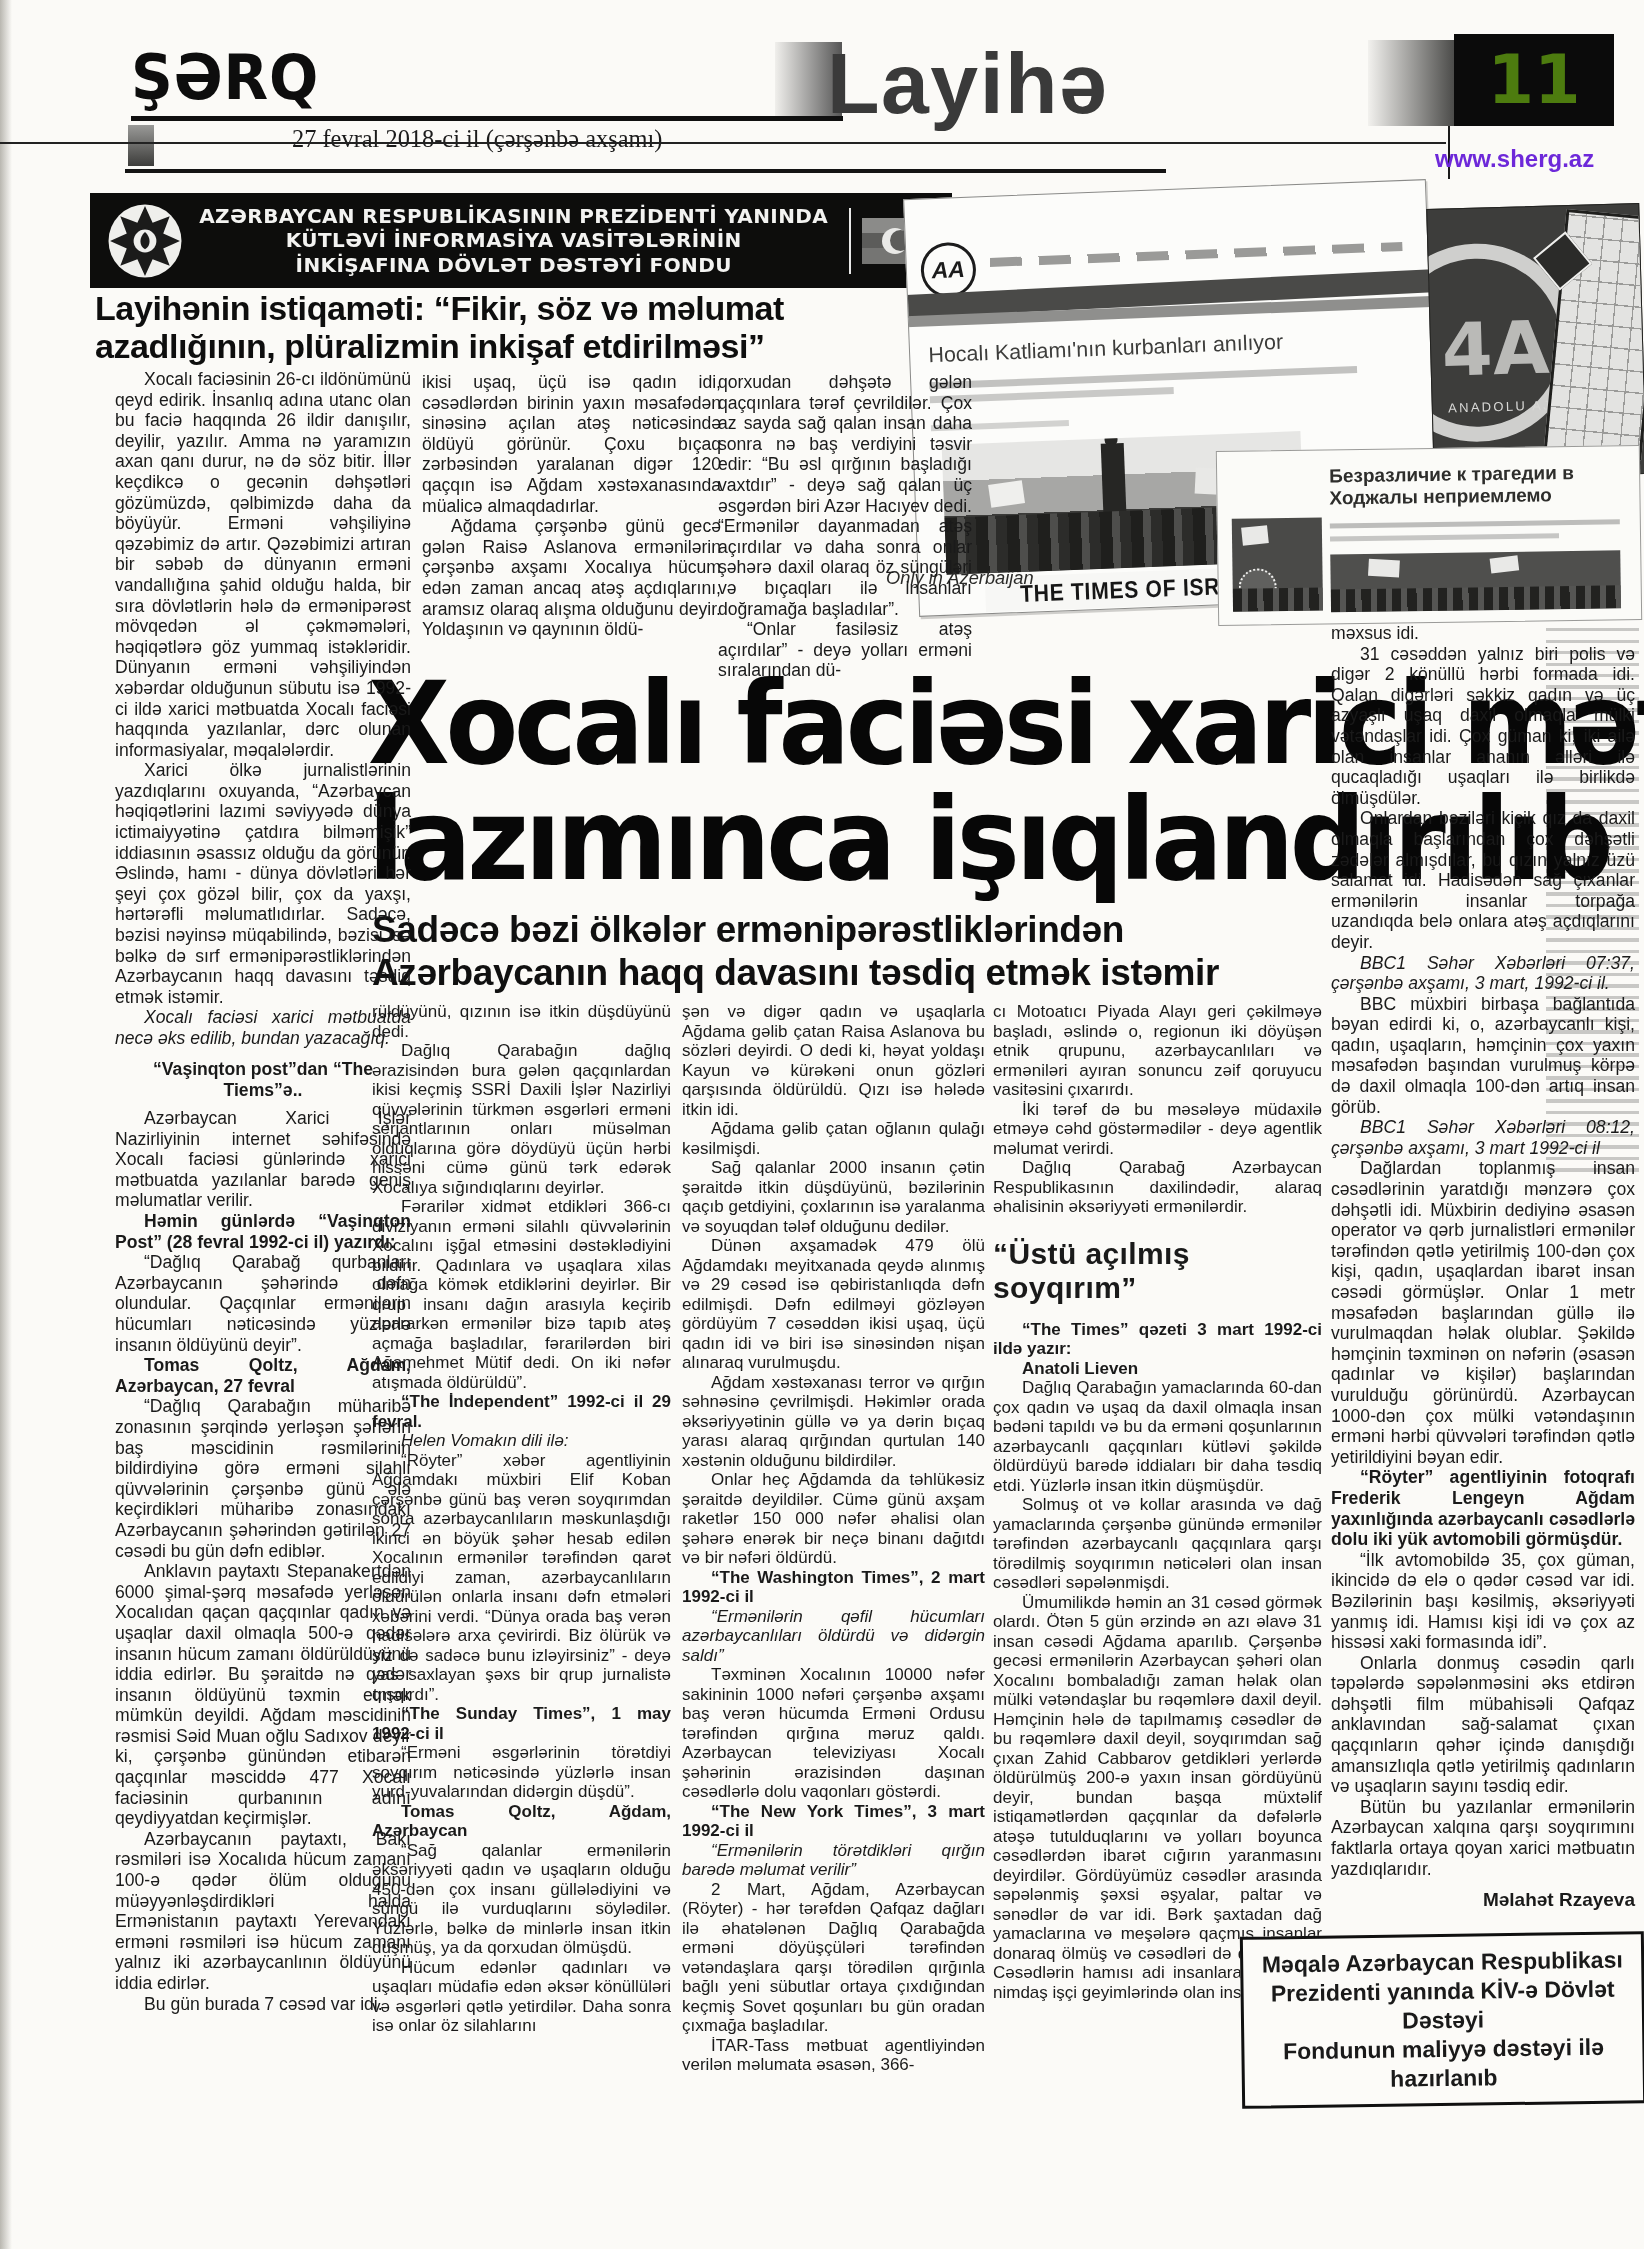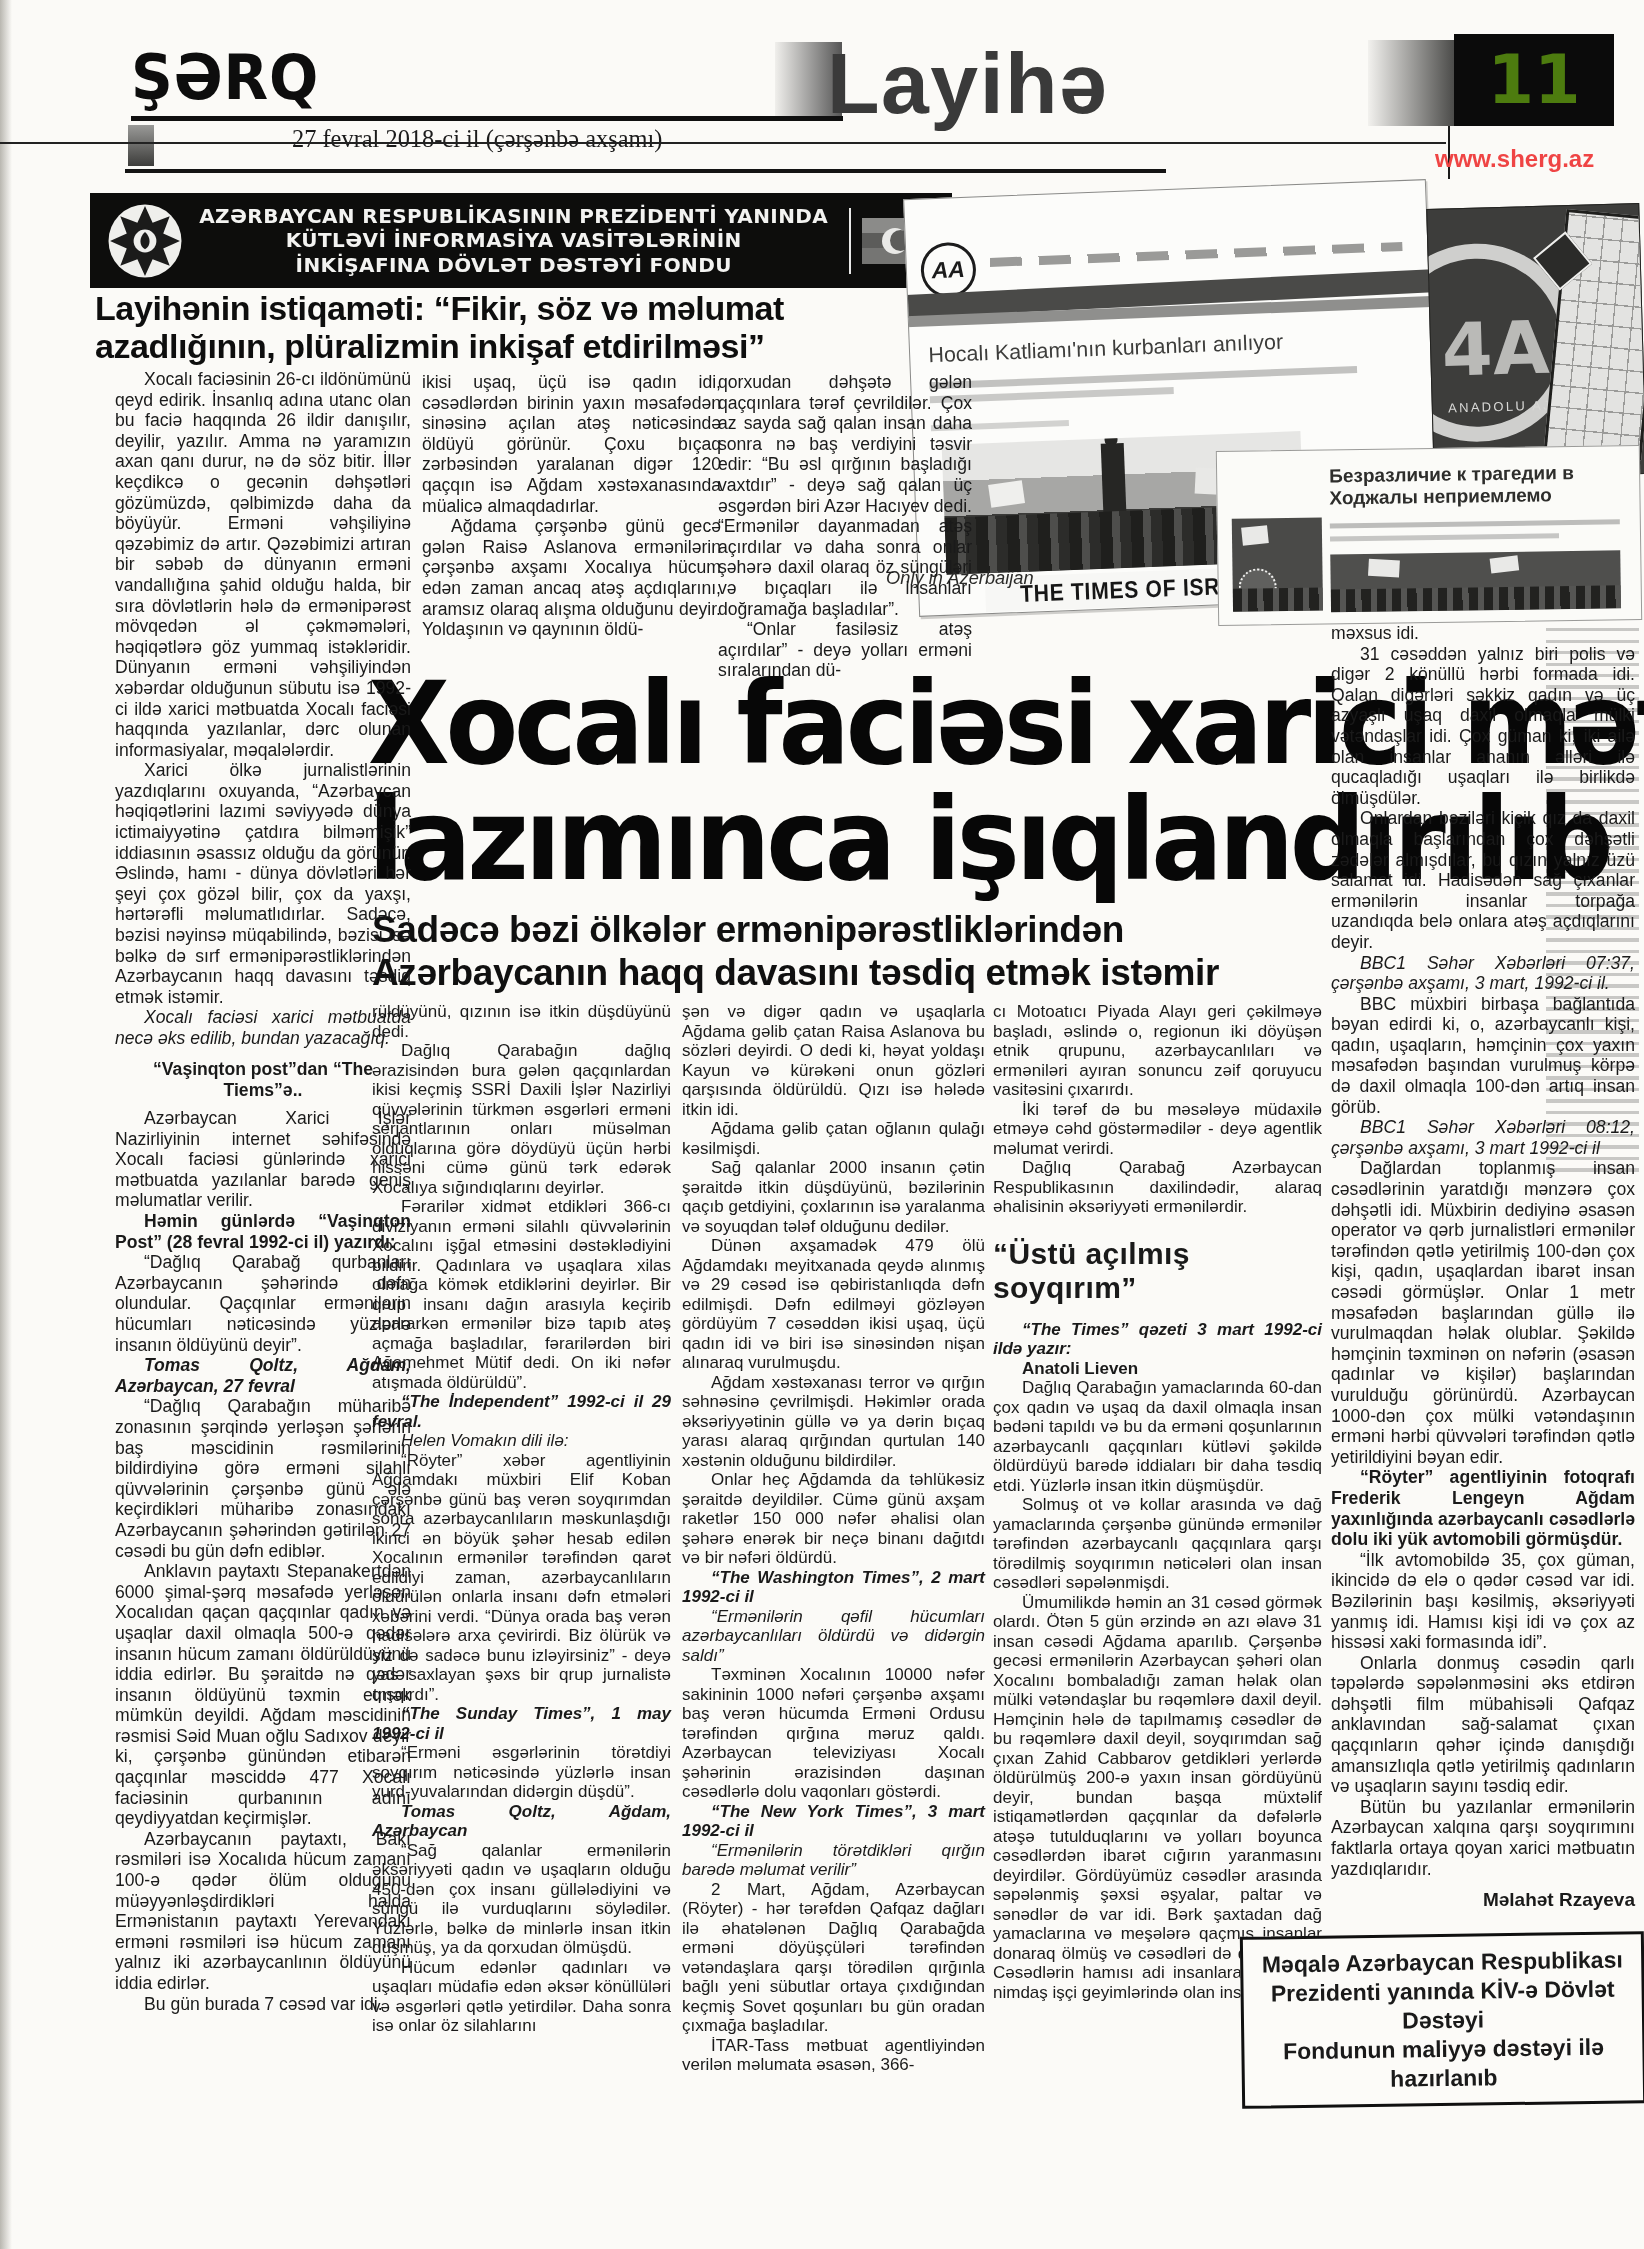--- a/index.html
+++ b/index.html
@@ -26,21 +26,21 @@
   .rule-b{position:absolute;left:125px;top:169px;width:1041px;height:3.8px;background:#141414;}
   .section-title{position:absolute;left:827px;top:34px;font-size:86px;font-weight:900;
     color:#3a3a3a;letter-spacing:1.5px;font-family:"Liberation Sans",sans-serif;}
   .rule-c{position:absolute;left:0px;top:142px;width:1446px;height:2.3px;background:#222;}
   .header-vline{position:absolute;left:1448px;top:40px;width:2.3px;height:139px;background:#1a1a1a;}
   .gray-block-b{position:absolute;left:1368px;top:40px;width:86px;height:86px;
     background:linear-gradient(90deg,#f2f1ee,#4c4c4a);}
   .page-num-box{position:absolute;left:1454px;top:34px;width:160px;height:92px;background:#0b0b0b;
     display:flex;align-items:center;justify-content:center;}
   .page-num{color:#4d7c0f;font-size:67px;font-weight:900;font-family:"DejaVu Sans",sans-serif;}
-  .website{position:absolute;left:1435px;top:145px;width:183px;font-size:24px;font-weight:bold;color:#ef4444;}
+  .website{position:absolute;left:1435px;top:145px;width:183px;font-size:24px;font-weight:bold;color:#6d28d9;}
 
   
   .banner{position:absolute;left:90px;top:193px;width:862px;height:95px;background:#0d0d0c;
     display:flex;align-items:center;}
   .emblem-wrap{width:76px;height:76px;margin-left:17px;flex:0 0 auto;}
   .banner-text{flex:1;text-align:center;color:#f3f3f1;font-weight:900;font-size:20px;
     line-height:24.4px;letter-spacing:0.4px;font-family:"DejaVu Sans",sans-serif;}
   .banner-sep{width:2.3px;height:66px;background:#e8e8e8;margin:0 10.7px 0 4.6px;flex:0 0 auto;}
   .banner-flag{width:70px;height:46px;margin-right:20px;position:relative;flex:0 0 auto;
     background:linear-gradient(180deg,#8b8b89 33%,#5c5c5a 33% 66%,#757573 66%);overflow:hidden;}
@@ -52,21 +52,21 @@
   .proj-headline{position:absolute;left:95px;top:289px;width:871px;font-size:34px;font-weight:bold;
     line-height:38px;color:#0e0e0e;letter-spacing:-0.4px;}
 
   
   .col{position:absolute;font-size:17.6px;line-height:20.6px;color:#1a1a1a;}
   .col-lower{font-size:17px;line-height:19.5px;}
   .para{margin:0;text-indent:29px;text-align:justify;}
   .s-c{text-indent:0;}
   .s-i{font-style:italic;}
   .s-b{font-weight:bold;}
-  .s-bi{font-weight:bold;font-style:italic;}
+  .s-bi{font-weight:bold;}
   .s-h{font-weight:bold;text-indent:0;text-align:center;margin:10.7px 0 7.6px;}
   .s-H{font-weight:bold;text-indent:0;text-align:left;font-size:30px;line-height:34px;
     margin:20px 0 15.3px;letter-spacing:0.4px;}
   .col1{left:115px;top:369px;width:296px;}
   .col2top{left:422px;top:372px;width:299px;}
   .col3top{left:718px;top:372px;width:254px;}
   .colA{left:372px;top:1002px;width:299px;}
   .colB{left:682px;top:1002px;width:303px;}
   .colC{left:993px;top:1002px;width:329px;}
   .colRight{left:1331px;top:623px;width:304px;}

